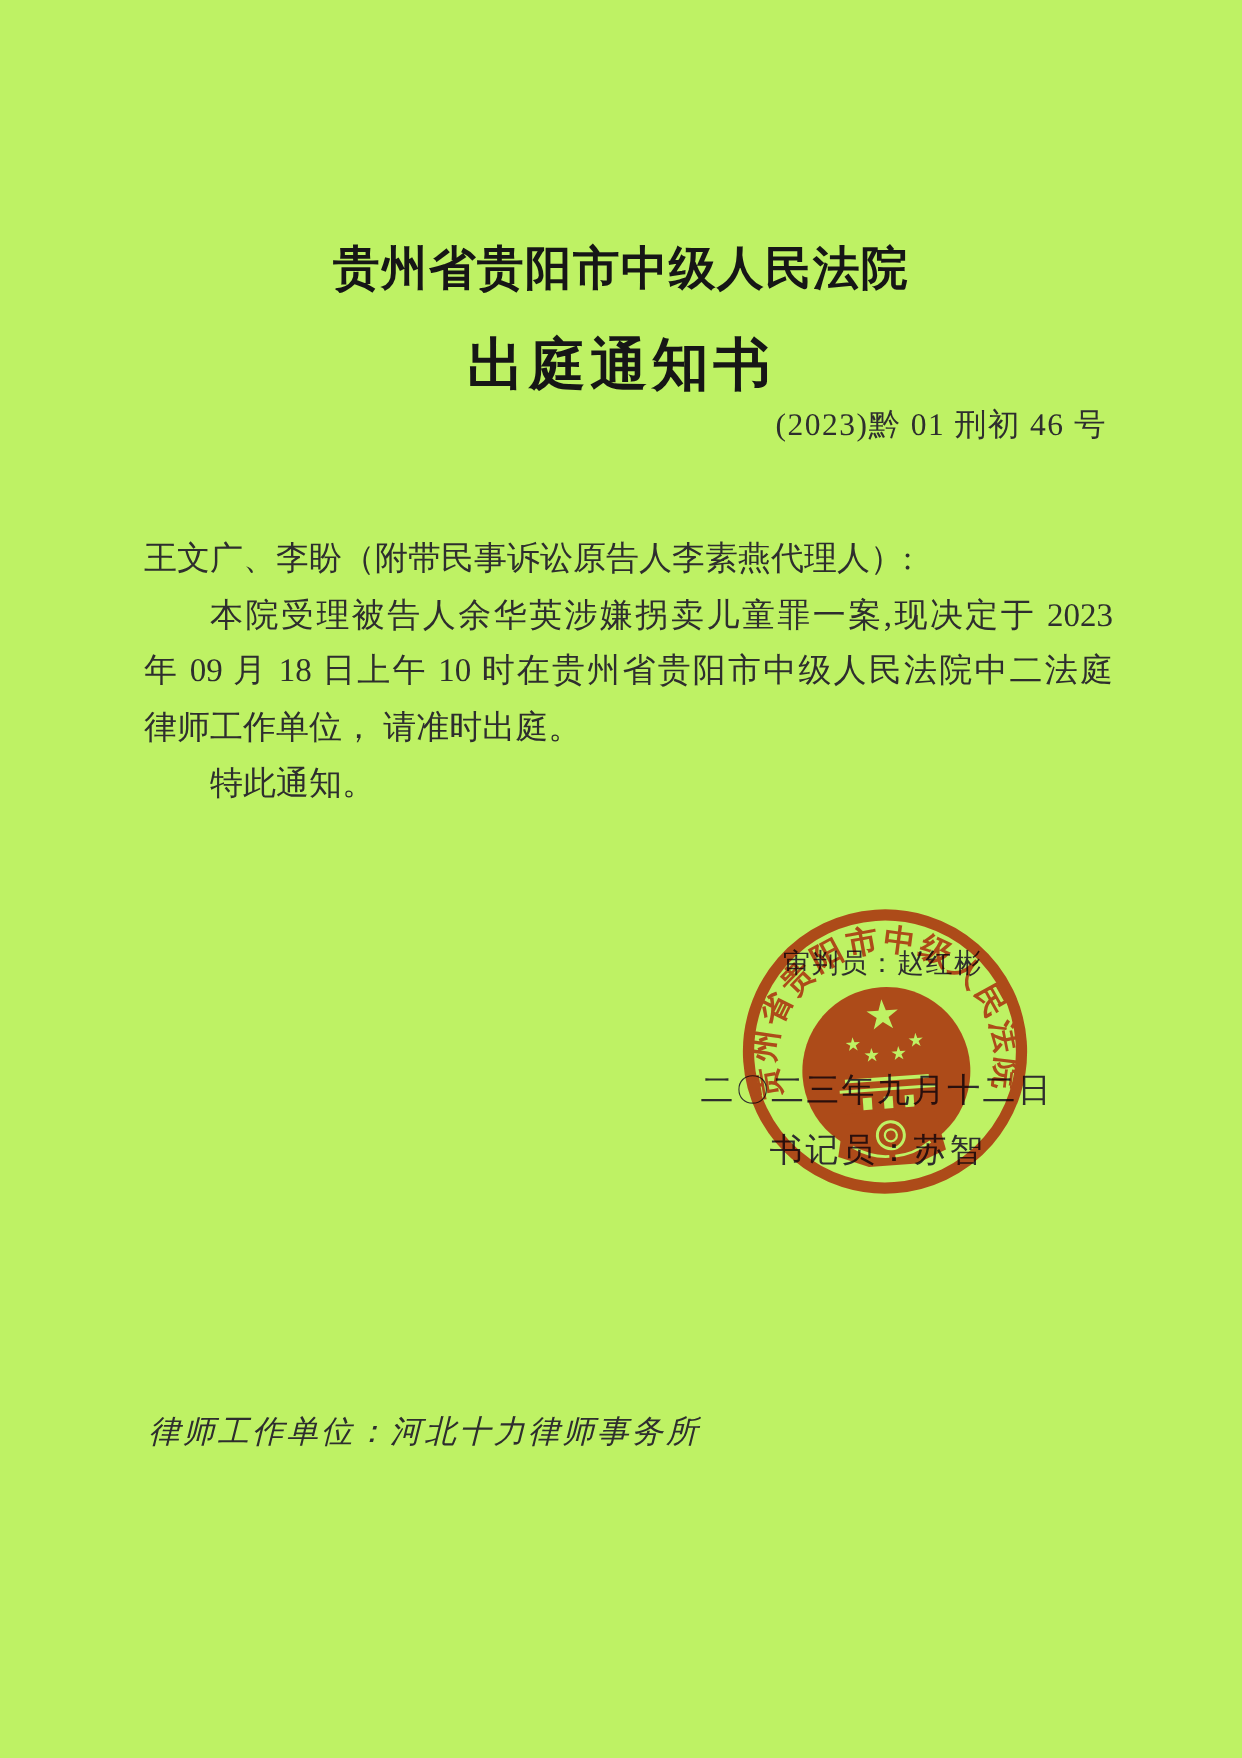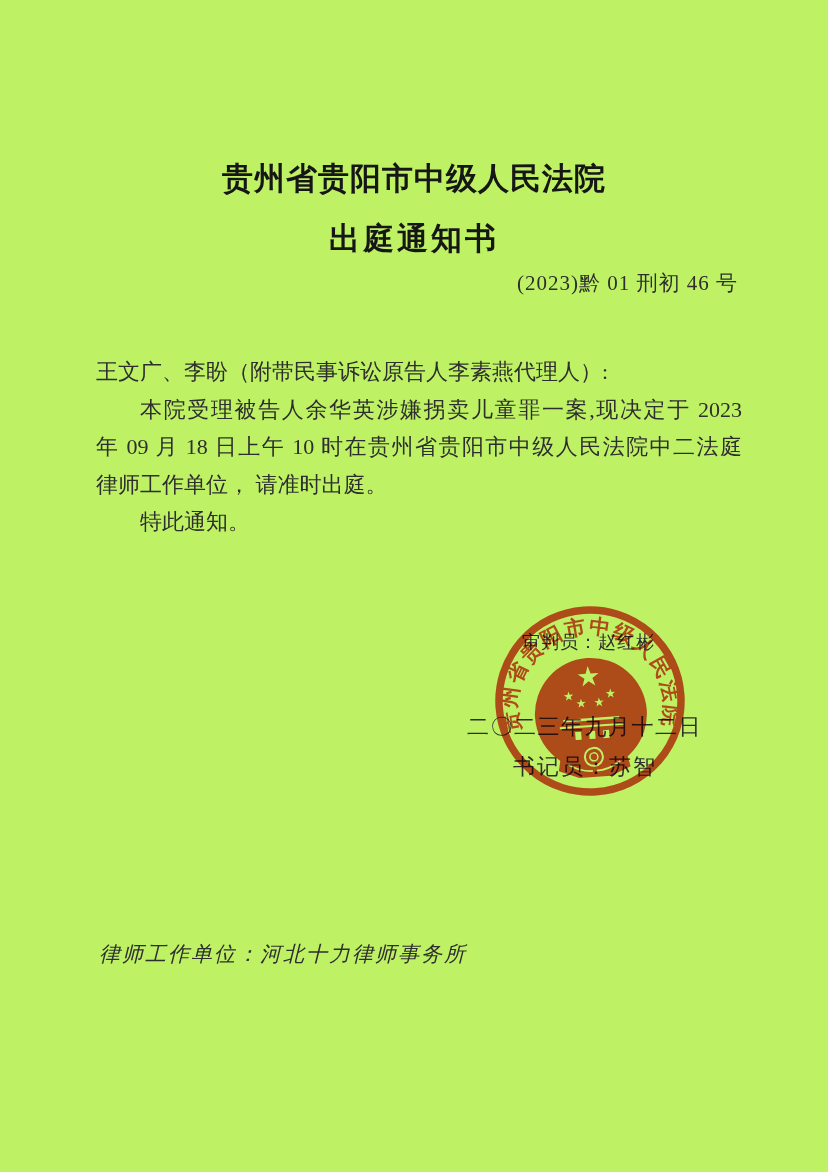--- a/index.html
+++ b/index.html
@@ -12,21 +12,21 @@
     color:#3a3a3a;
     overflow:hidden;
   }
   .title-1{
     position:absolute;top:158px;left:0;width:100%;
     text-align:center;font-size:31px;font-weight:bold;
     letter-spacing:1px;color:#161616;margin:0;
   }
   .title-2{
     position:absolute;top:218px;left:0;width:100%;
-    text-align:center;font-size:31px;font-weight:bold;
+    text-align:center;font-size:38px;font-weight:bold;
     letter-spacing:3px;color:#161616;margin:0;
   }
   .case-no{
     position:absolute;top:269px;right:90px;
     font-size:21px;color:#2e2e2e;letter-spacing:1px;
   }
   .body-block{
     position:absolute;left:96px;top:353px;width:646px;
     font-size:22px;line-height:37.5px;color:#2e2e2e;
   }

